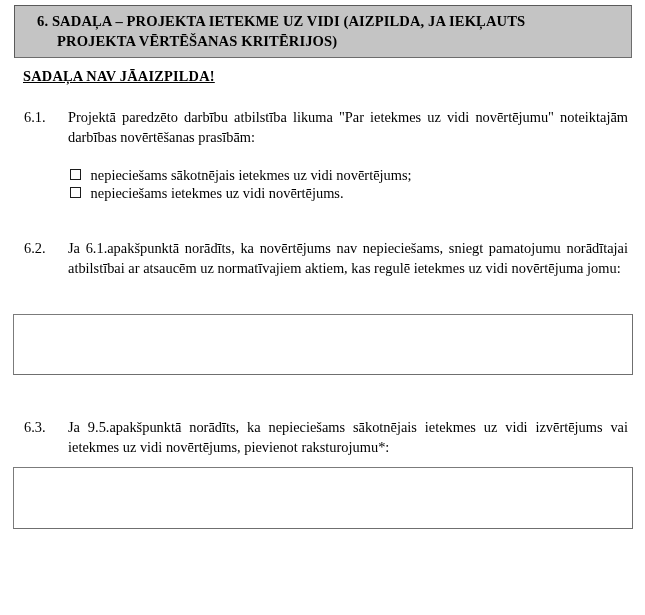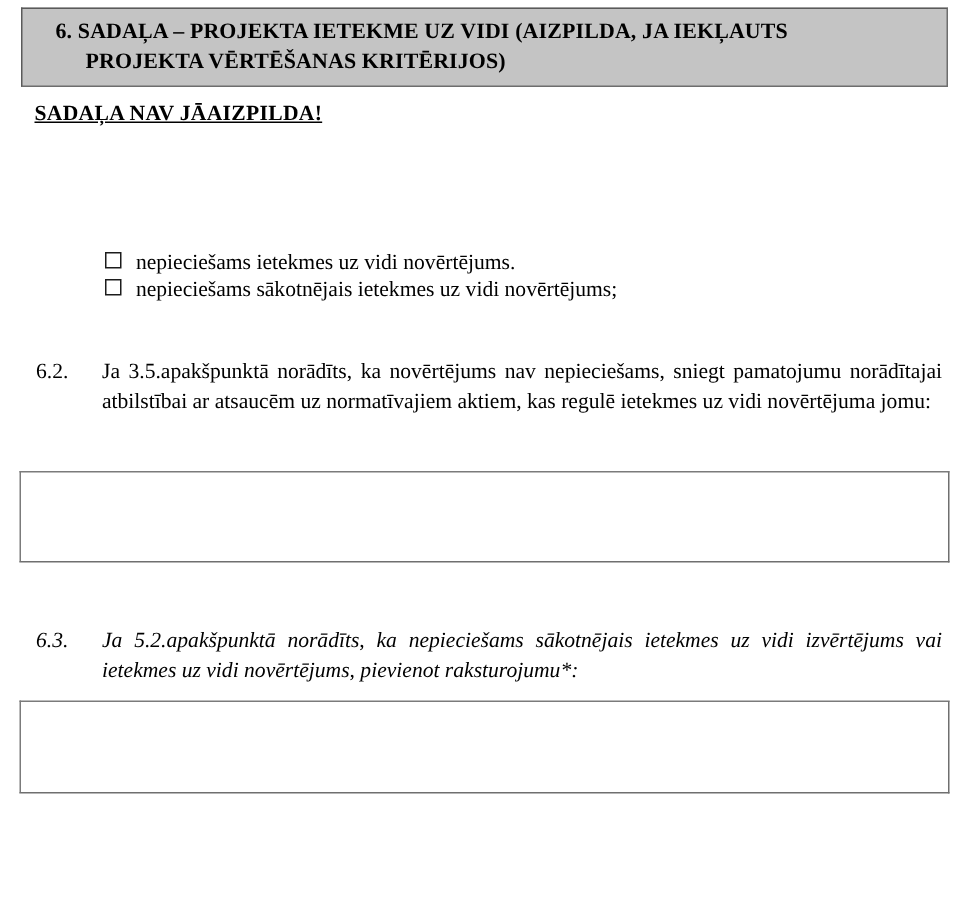--- a/index.html
+++ b/index.html
@@ -76,21 +76,21 @@
   }
   .clause .body {
     display: block;
     margin-left: 44px;
     text-align: justify;
     text-align-last: left;
   }
 
   #clause-61 { left: 24px; top: 108px; width: 604px; }
   #clause-62 { left: 24px; top: 239px; width: 604px; }
-  #clause-63 { left: 24px; top: 418px; width: 604px; font-style: italic; }
+  #clause-63 { left: 24px; top: 418px; width: 604px; }
 
   
   .options {
     position: absolute;
     left: 70px;
     top: 167px;
     font-size: 14.4px;
     line-height: 17.6px;
   }
   .option-row {
@@ -141,40 +141,44 @@
 
   <div class="section-banner">
     <div class="section-banner-text">
       <span>6. SADAĻA – PROJEKTA IETEKME UZ VIDI (AIZPILDA, JA IEKĻAUTS</span>
       <span class="banner-line2">PROJEKTA VĒRTĒŠANAS KRITĒRIJOS)</span>
     </div>
   </div>
 
   <div class="notice">SADAĻA NAV JĀAIZPILDA!</div>
 
+  <div class="clause" id="clause-61">
+    <span class="num">6.1.</span>
+    <span class="body">Projektā paredzēto darbību atbilstība likuma "Par ietekmes uz vidi novērtējumu" noteiktajām darbības novērtēšanas prasībām:</span>
+  </div>
 
   <div class="options">
     <div class="option-row">
       <span class="option-box"></span>
-      <span>nepieciešams ietekmes uz vidi novērtējums.</span>
+      <span>nepieciešams sākotnējais ietekmes uz vidi novērtējums;</span>
     </div>
     <div class="option-row">
       <span class="option-box"></span>
-      <span>nepieciešams sākotnējais ietekmes uz vidi novērtējums;</span>
+      <span>nepieciešams ietekmes uz vidi novērtējums.</span>
     </div>
   </div>
 
   <div class="clause" id="clause-62">
     <span class="num">6.2.</span>
-    <span class="body">Ja 3.5.apakšpunktā norādīts, ka novērtējums nav nepieciešams, sniegt pamatojumu norādītajai atbilstībai ar atsaucēm uz normatīvajiem aktiem, kas regulē ietekmes uz vidi novērtējuma jomu:</span>
+    <span class="body">Ja 6.1.apakšpunktā norādīts, ka novērtējums nav nepieciešams, sniegt pamatojumu norādītajai atbilstībai ar atsaucēm uz normatīvajiem aktiem, kas regulē ietekmes uz vidi novērtējuma jomu:</span>
   </div>
 
   <div class="answer-box" id="answer-62"></div>
 
   <div class="clause" id="clause-63">
     <span class="num">6.3.</span>
-    <span class="body">Ja 5.2.apakšpunktā norādīts, ka nepieciešams sākotnējais ietekmes uz vidi izvērtējums vai ietekmes uz vidi novērtējums, pievienot raksturojumu*:</span>
+    <span class="body">Ja 9.5.apakšpunktā norādīts, ka nepieciešams sākotnējais ietekmes uz vidi izvērtējums vai ietekmes uz vidi novērtējums, pievienot raksturojumu*:</span>
   </div>
 
   <div class="answer-box" id="answer-63"></div>
 
 
 </div>
 
 </body></html>

